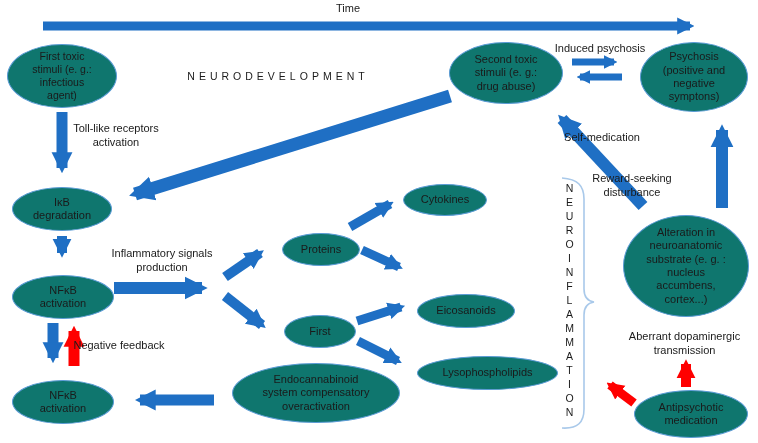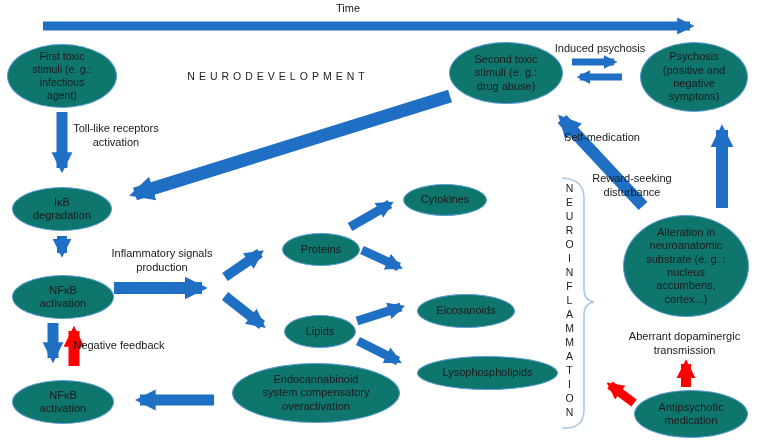--- a/index.html
+++ b/index.html
@@ -114,21 +114,21 @@
 (positive and
 negative
 symptons)</div>
   <div class="node" style="left:12px;top:187px;width:100px;height:44px;">IκB
 degradation</div>
   <div class="node" style="left:12px;top:275px;width:102px;height:44px;">NFκB
 activation</div>
   <div class="node" style="left:12px;top:380px;width:102px;height:44px;">NFκB
 activation</div>
   <div class="node" style="left:282px;top:233px;width:78px;height:33px;">Proteins</div>
-  <div class="node" style="left:284px;top:315px;width:72px;height:33px;">Lipids</div>
+  <div class="node" style="left:284px;top:315px;width:72px;height:33px;">First</div>
   <div class="node" style="left:403px;top:184px;width:84px;height:32px;">Cytokines</div>
   <div class="node" style="left:417px;top:294px;width:98px;height:34px;">Eicosanoids</div>
   <div class="node" style="left:417px;top:356px;width:141px;height:34px;">Lysophospholipids</div>
   <div class="node" style="left:232px;top:363px;width:168px;height:60px;">Endocannabinoid
 system compensatory
 overactivation</div>
   <div class="node" style="left:623px;top:215px;width:126px;height:102px;">Alteration in
 neuroanatomic
 substrate (e. g. :
 nucleus

